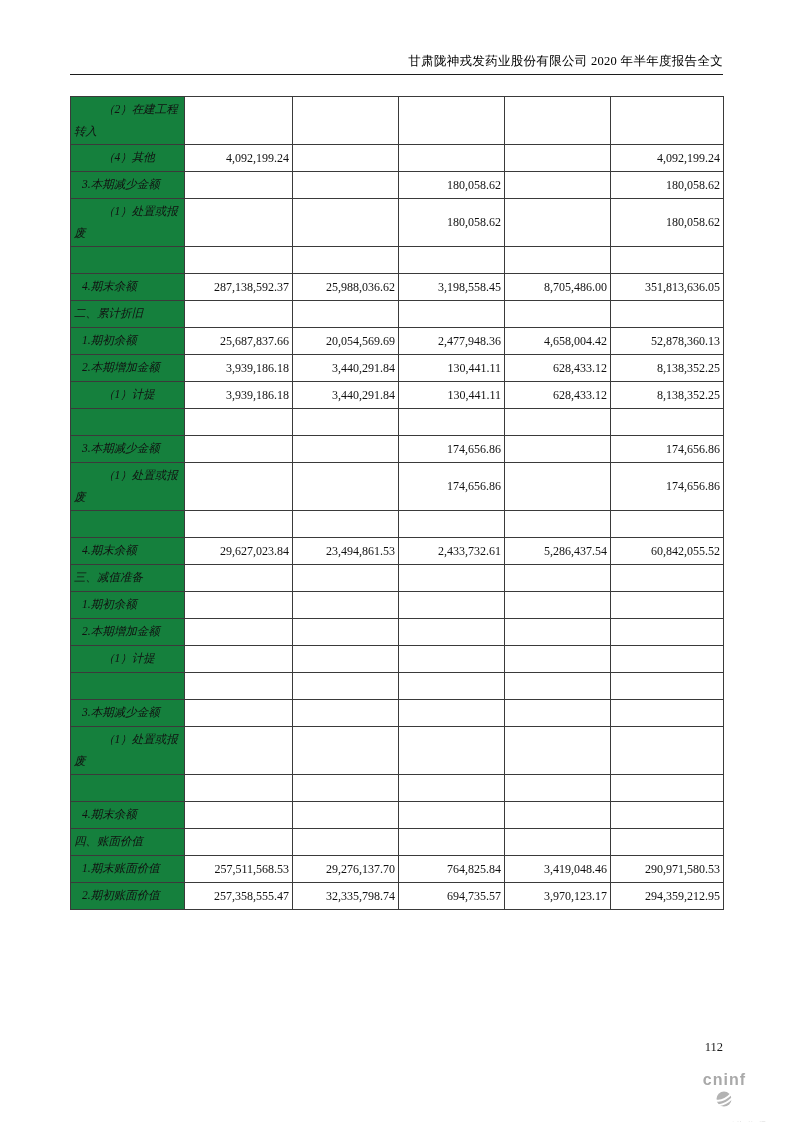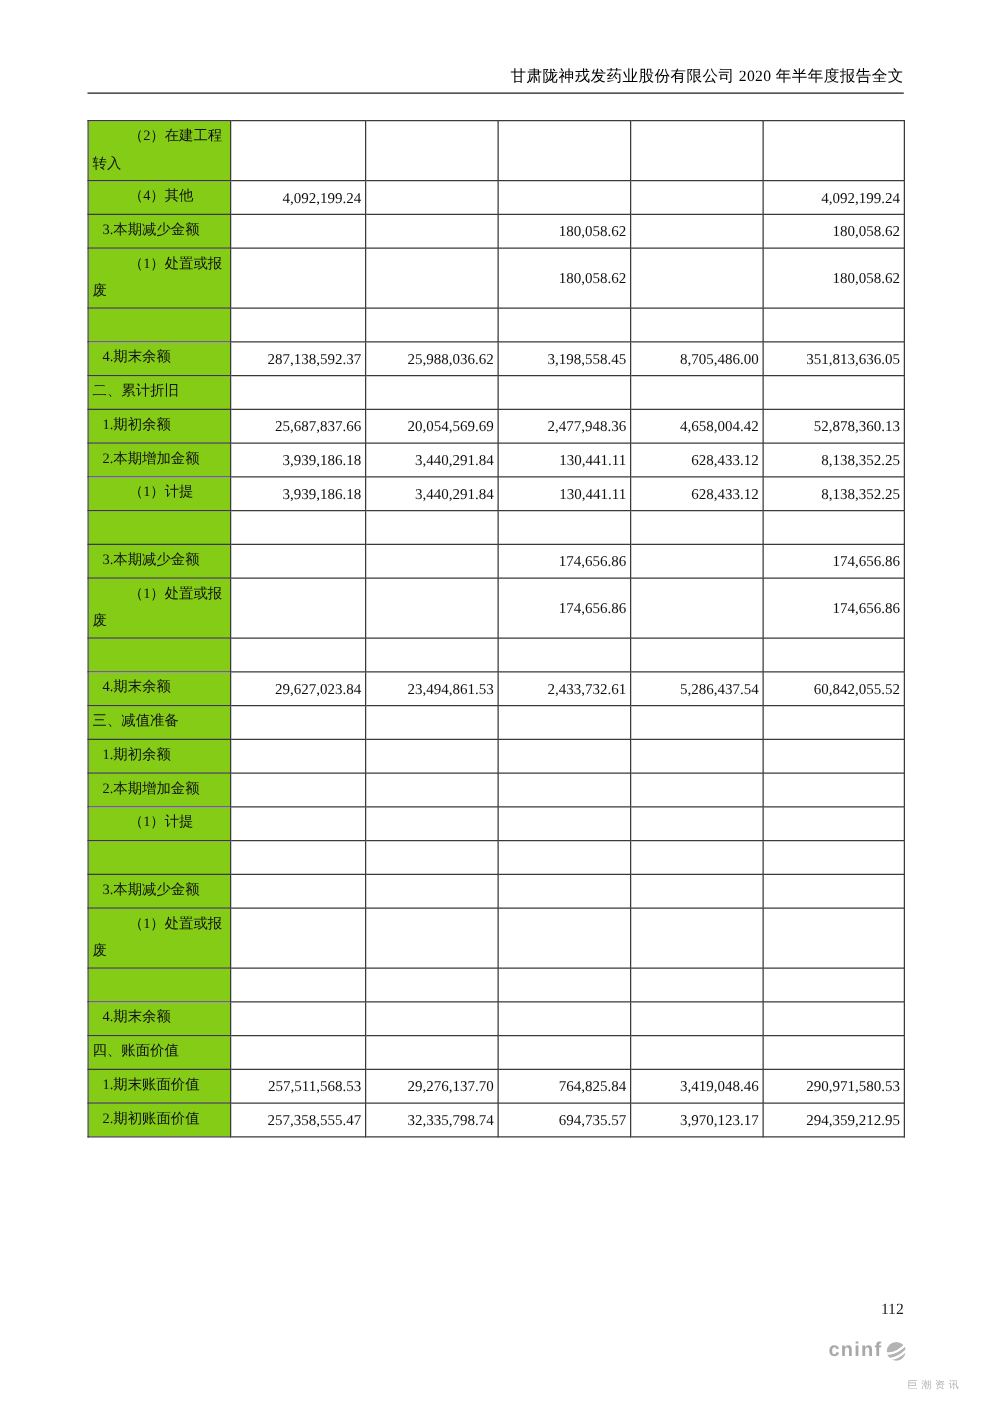--- a/index.html
+++ b/index.html
@@ -40,26 +40,27 @@
   }
   table.fin-table td {
     border: 1.5px solid #3a3a3a;
     overflow: hidden;
     vertical-align: middle;
     box-sizing: border-box;
   }
   tr.row-normal { height: 27px; }
   tr.row-tall   { height: 48px; }
   td.label {
-    background: #84cc16;
+    background: #15803d;
     font-size: 11.5px;
     line-height: 1.85;
     padding: 1px 2px 1px 3px;
     word-break: break-all;
     color: #111111;
+    font-style: italic;
   }
   td.label.lvl1 { padding-left: 11px; }
   td.label.lvl2 { padding-left: 3px; text-indent: 29px; }
   td.value {
     background: #ffffff;
     text-align: right;
     font-size: 12px;
     padding: 1px 3px 1px 2px;
     white-space: nowrap;
     color: #111111;
@@ -78,22 +79,23 @@
     top: 1072px;
     right: 7px;
     text-align: right;
     color: #ababab;
     font-family: "Liberation Sans", "DejaVu Sans", sans-serif;
     line-height: 1;
   }
   .logo-top {
     display: flex;
     align-items: center;
-    justify-content: flex-start;
+    justify-content: flex-end;
     gap: 2px;
+    flex-direction: column;
   }
   .logo-brand {
     font-size: 16px;
     font-weight: bold;
     letter-spacing: 1px;
     color: #a9a9a9;
   }
   .logo-mark { width: 18px; height: 18px; display: inline-block; }
   .logo-cn {
     font-size: 8px;

